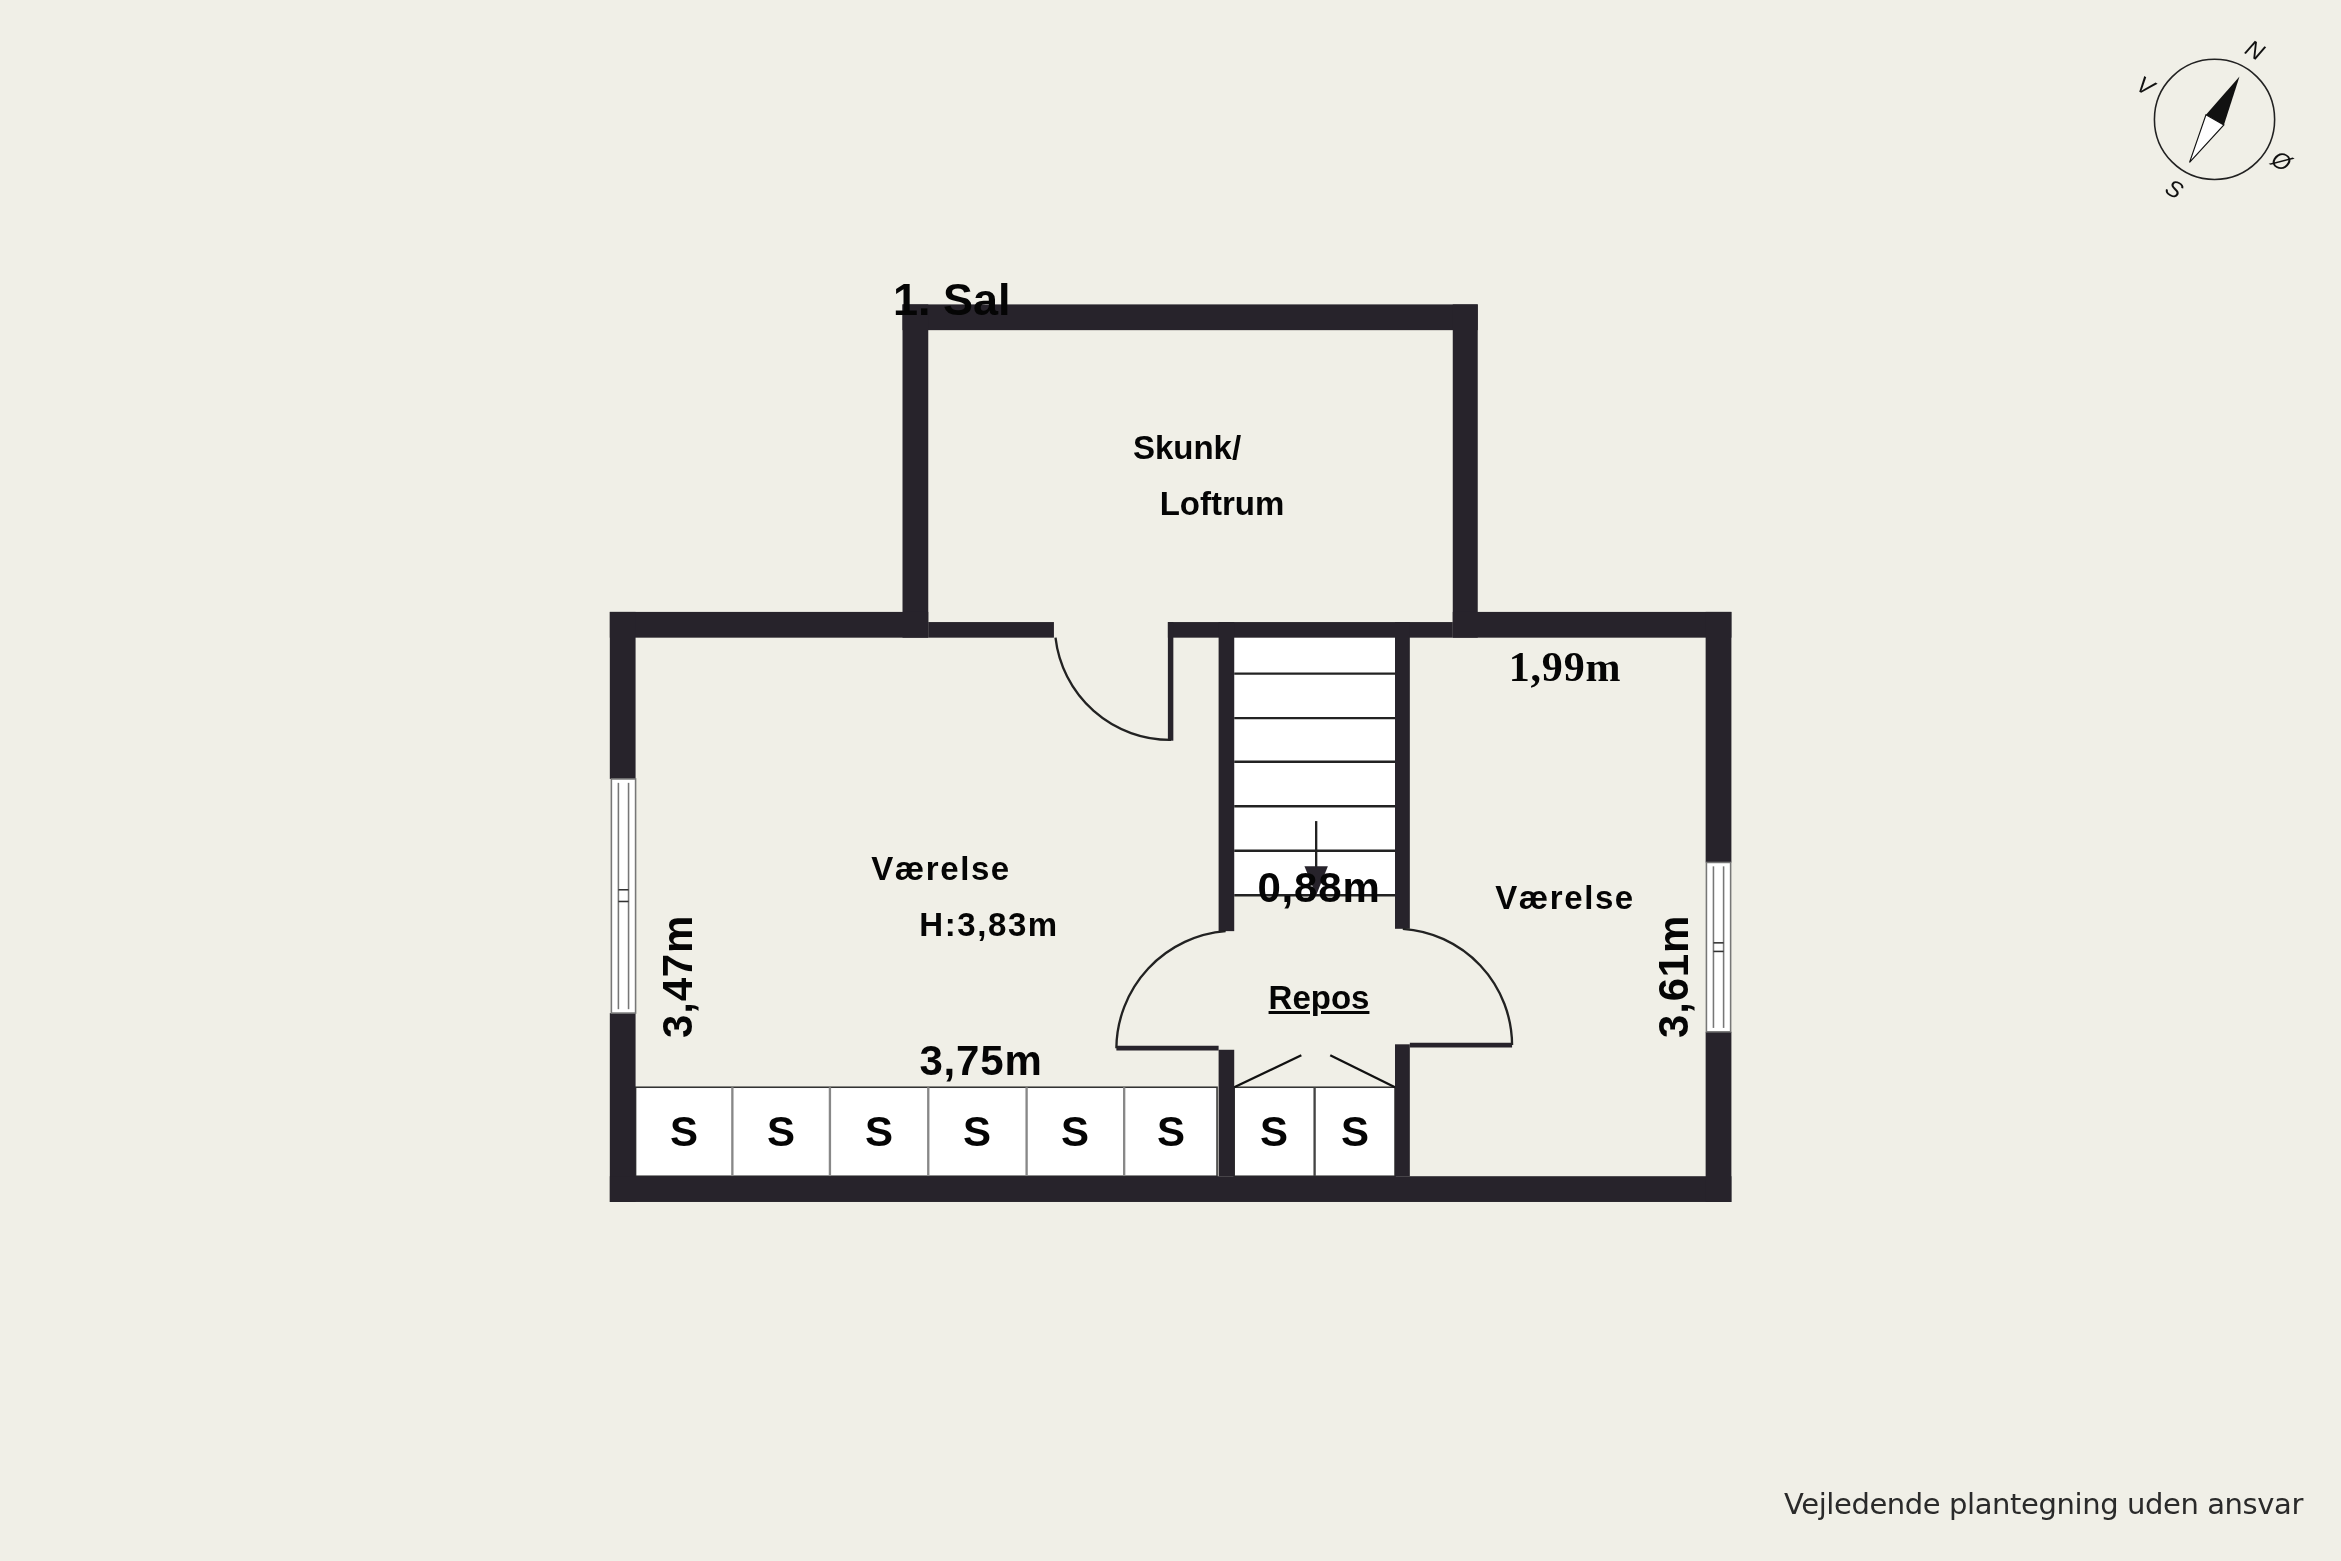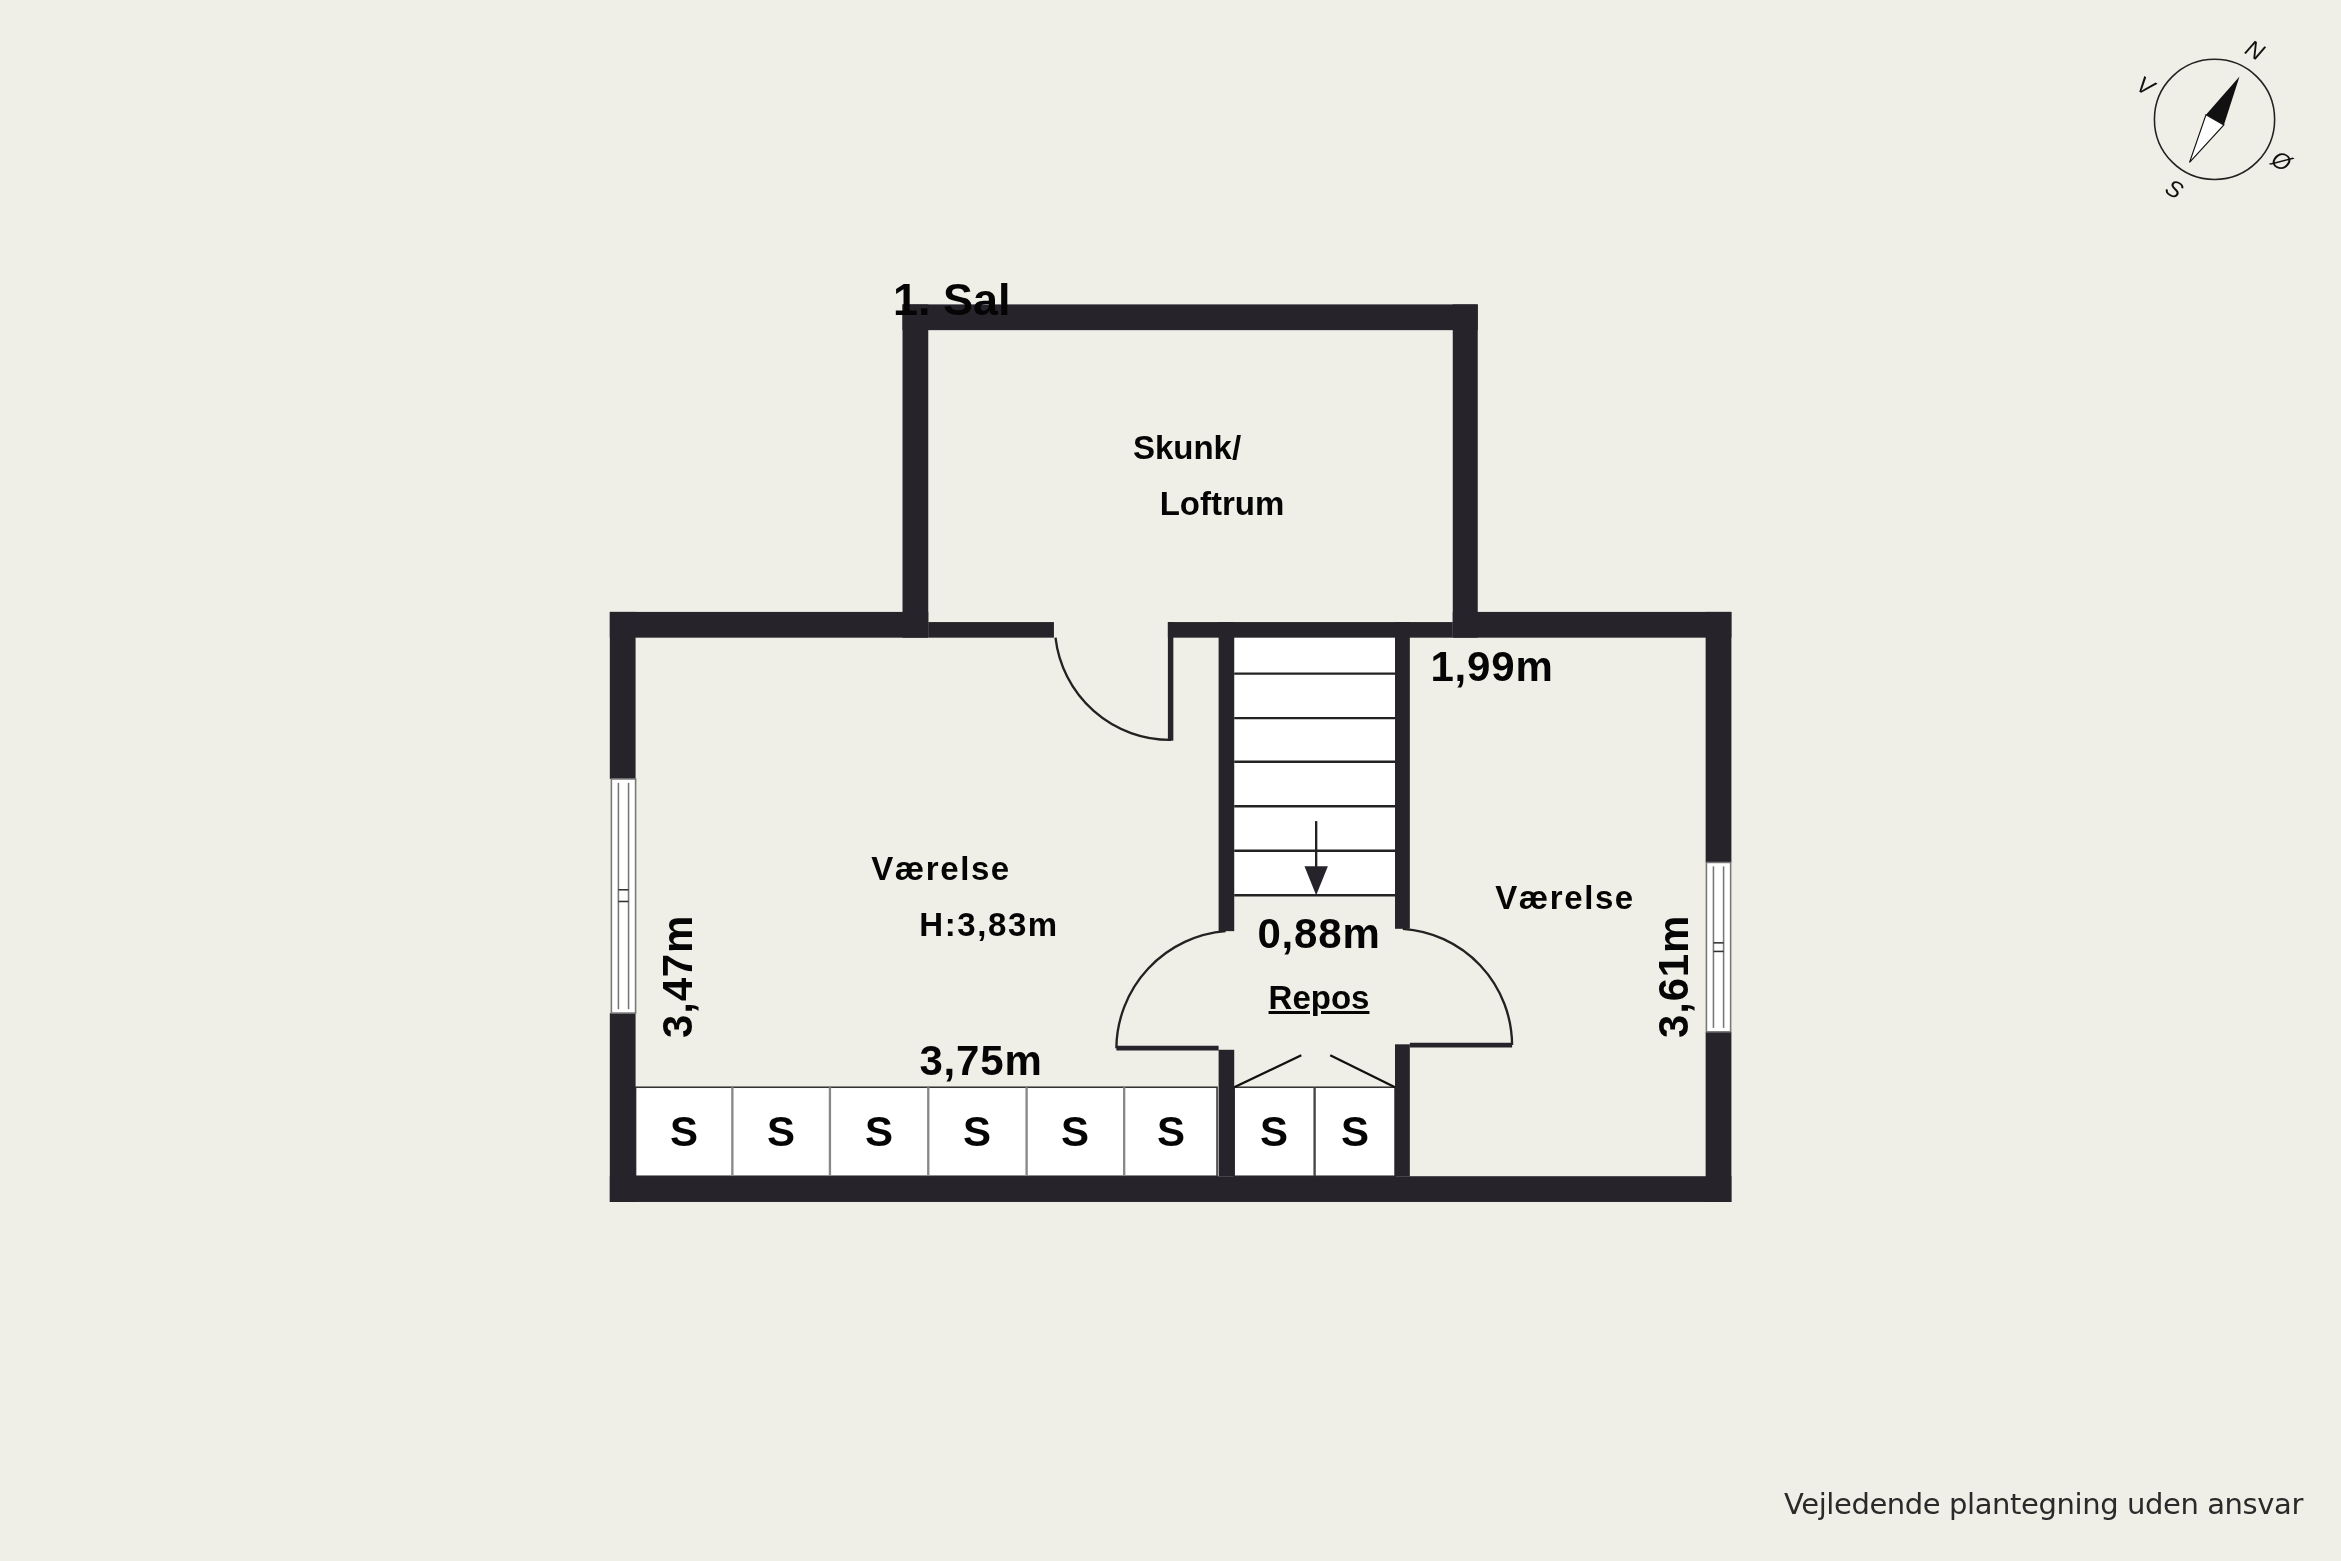--- a/index.html
+++ b/index.html
@@ -108,24 +108,24 @@
 <div class="lbl floor-title">1. Sal</div>
 
 <div class="lbl room-name center" style="left:1187px; top:431px;">Skunk/</div>
 <div class="lbl room-name center" style="left:1187px; top:487px;margin-left:35px;">Loftrum</div>
 
 <div class="lbl room-name center wide" style="left:941px; top:852px;">Værelse</div>
 <div class="lbl room-name center wide" style="left:989px; top:908px;">H:3,83m</div>
 <div class="lbl dim center" style="left:941px; top:1040px;margin-left:40px;">3,75m</div>
 <div class="lbl dim vert" style="left:657px; top:1038px;">3,47m</div>
 
-<div class="lbl dim center" style="left:1319px; top:913px;text-align:right;">0,88m</div>
+<div class="lbl dim center" style="left:1319px; top:867px;text-align:right;">0,88m</div>
 <div class="lbl room-name center" style="left:1319px; top:981px;text-decoration:underline;">Repos</div>
 
-<div class="lbl dim center" style="left:1492px; top:646px;">1,99m</div>
+<div class="lbl dim center" style="left:1565px; top:646px;font-family:Liberation Serif, serif;">1,99m</div>
 <div class="lbl room-name center wide" style="left:1565px; top:881px;">Værelse</div>
 <div class="lbl dim vert" style="left:1653px; top:1038px;">3,61m</div>
 
 <div class="s-label" style="left:684px; top:1132px;">S</div>
 <div class="s-label" style="left:781px; top:1132px;">S</div>
 <div class="s-label" style="left:879px; top:1132px;">S</div>
 <div class="s-label" style="left:977px; top:1132px;">S</div>
 <div class="s-label" style="left:1075px; top:1132px;">S</div>
 <div class="s-label" style="left:1171px; top:1132px;">S</div>
 <div class="s-label" style="left:1274px; top:1132px;">S</div>

